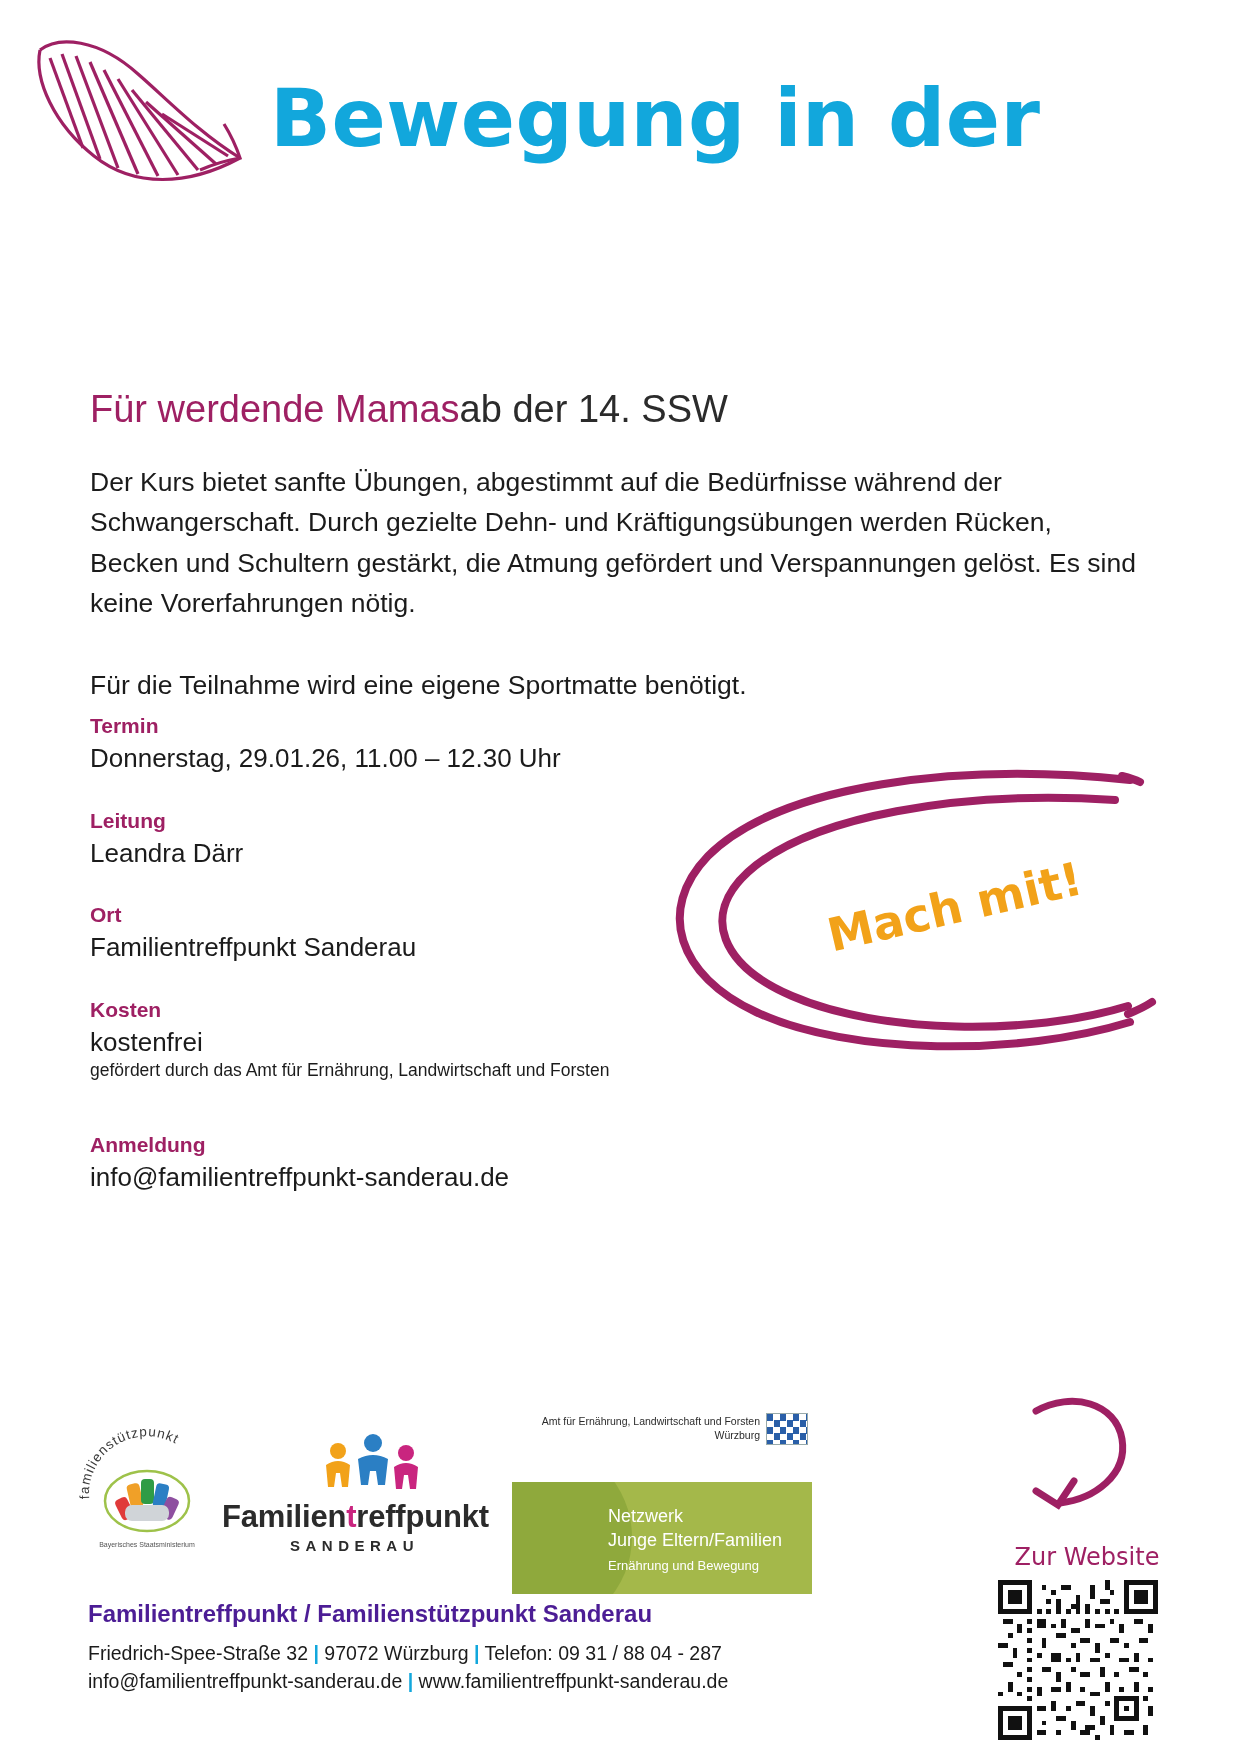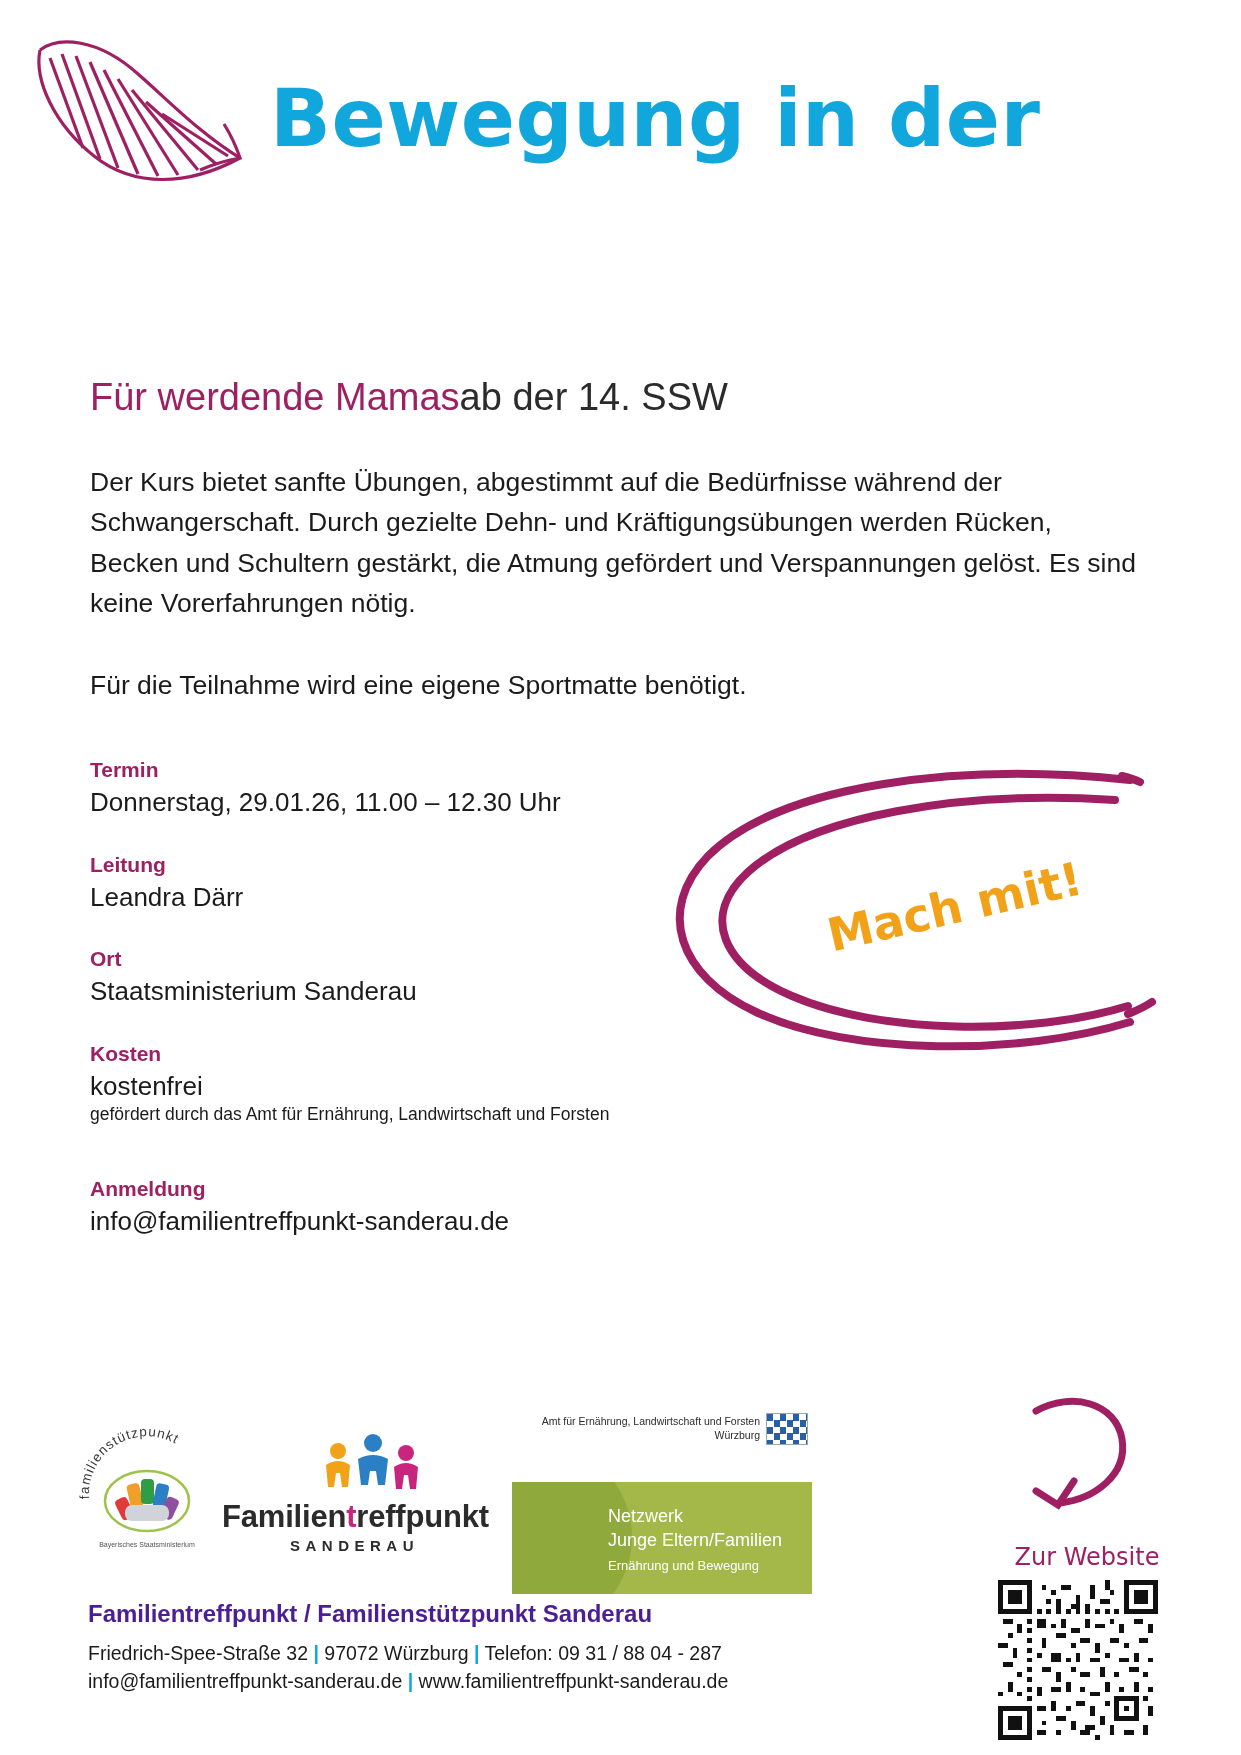--- a/index.html
+++ b/index.html
@@ -42,21 +42,21 @@
     font-weight: 600;
     line-height: 1.18;
     letter-spacing: 0.5px;
   }
   .title .l2 { display: block; }
 
   
   .subtitle {
     position: absolute;
     left: 90px;
-    top: 376px;
+    top: 388px;
     font-size: 38px;
     color: #9E2063;
     font-weight: 400;
   }
   .subtitle .sub-b {
     color: #2b2b2b;
   }
 
   
   .bodytext {
@@ -68,21 +68,21 @@
     line-height: 1.52;
     color: #1b1b1b;
   }
   .bodytext p { margin: 0; }
   .bodytext p.second { margin-top: 42px; }
 
   
   .details {
     position: absolute;
     left: 90px;
-    top: 758px;
+    top: 714px;
     width: 640px;
   }
   .detail-block { margin-bottom: 34px; }
   .detail-label {
     color: #9E2063;
     font-weight: bold;
     font-size: 21px;
     margin-bottom: 4px;
   }
   .detail-value {
@@ -328,21 +328,21 @@
     <div class="detail-value">Donnerstag, 29.01.26, 11.00 – 12.30 Uhr</div>
   </div>
 
   <div class="detail-block">
     <div class="detail-label">Leitung</div>
     <div class="detail-value">Leandra Därr</div>
   </div>
 
   <div class="detail-block">
     <div class="detail-label">Ort</div>
-    <div class="detail-value">Staatsministerium Sanderau</div>
+    <div class="detail-value">Familientreffpunkt Sanderau</div>
   </div>
 
   <div class="detail-block">
     <div class="detail-label">Kosten</div>
     <div class="detail-value">kostenfrei</div>
     <div class="detail-note">gefördert durch das Amt für Ernährung, Landwirtschaft und Forsten</div>
   </div>
 
   <div class="detail-block anmeldung">
     <div class="detail-label">Anmeldung</div>

